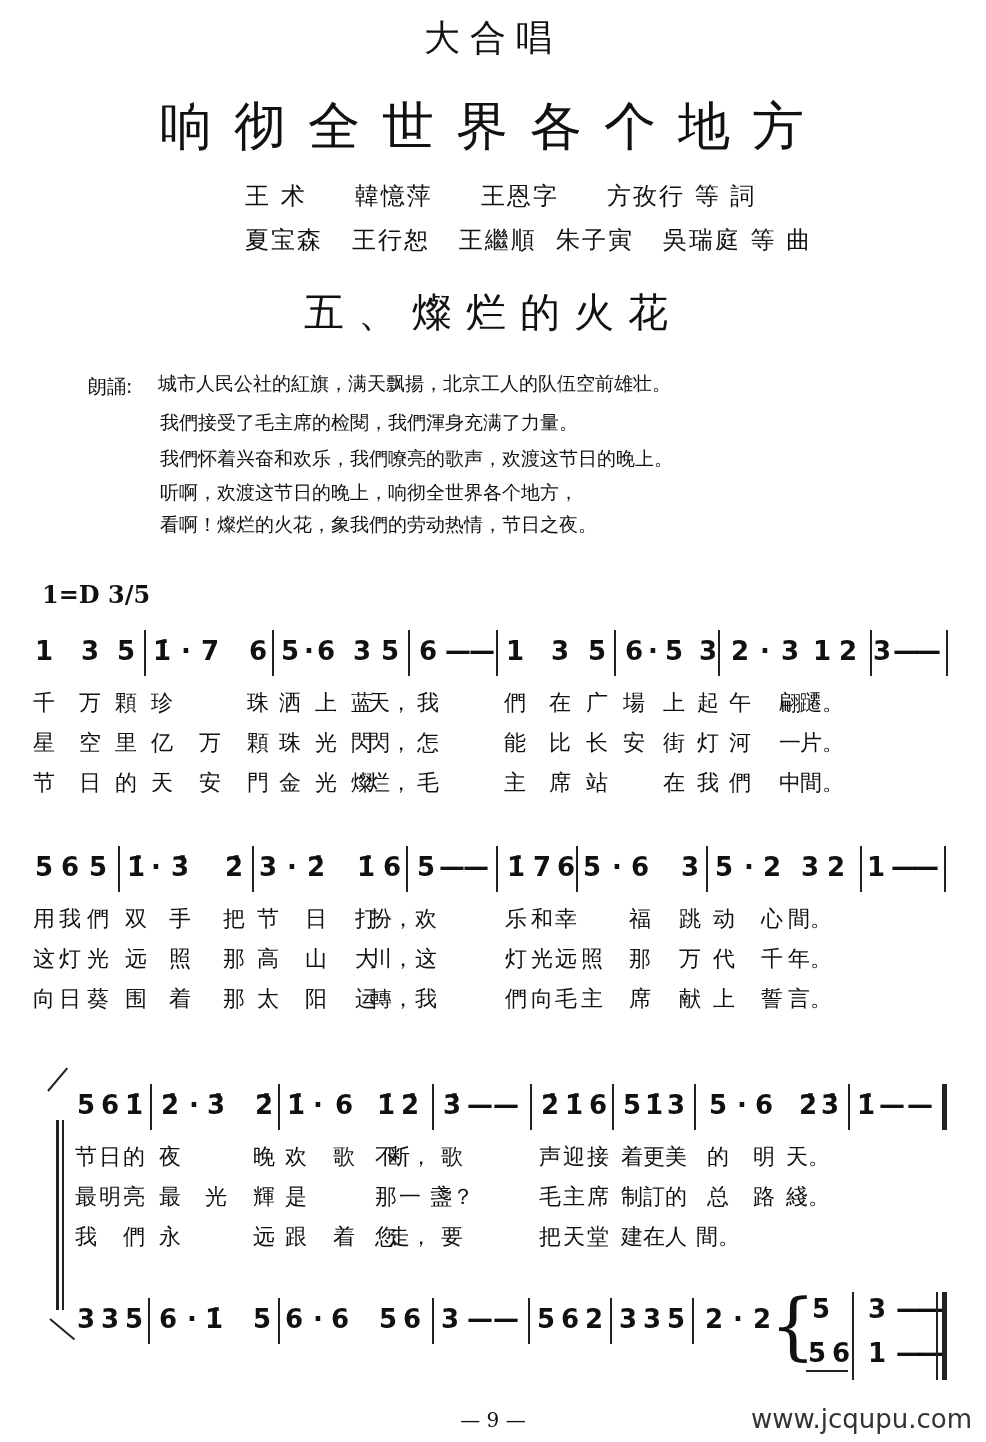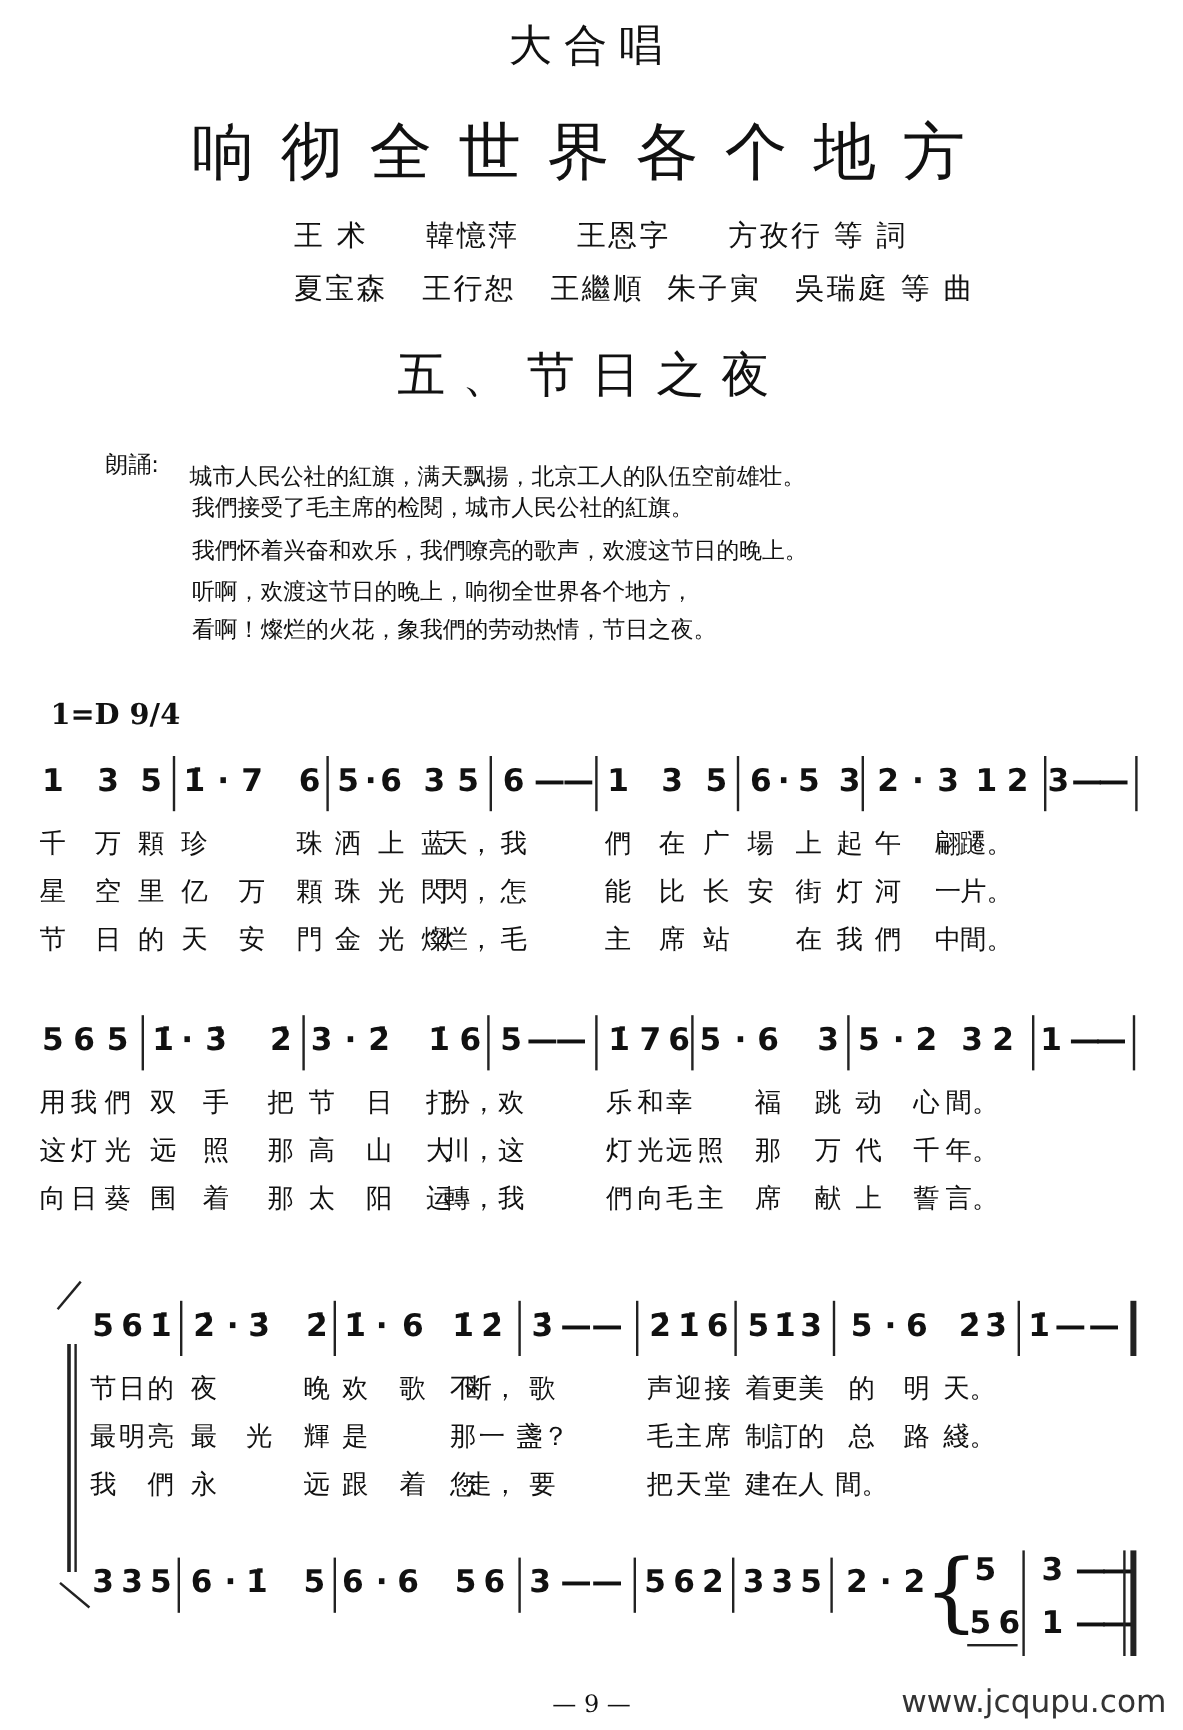--- a/index.html
+++ b/index.html
@@ -31,30 +31,30 @@
   #watermark { position:absolute; right:14px; top:1404px; font-size:26px; color:#333; font-family:"DejaVu Sans","Liberation Sans",sans-serif; }
   .curly { position:absolute; font-size:72px; font-family:"DejaVu Serif",serif; line-height:1; }
 </style>
 </head>
 <body>
 
 <div id="subtitle-top" class="abs center">大合唱</div>
 <div id="main-title" class="abs center">响彻全世界各个地方</div>
 <div id="lyricists" class="abs credits">王 术     韓憶萍     王恩字     方孜行 等 詞</div>
 <div id="composers" class="abs credits">夏宝森   王行恕   王繼順  朱子寅   吳瑞庭 等 曲</div>
-<div id="section-title" class="abs center">五、节日之夜</div>
+<div id="section-title" class="abs center">五、燦烂的火花</div>
 
 <div id="recit-label" class="abs recit">朗誦:</div>
-<div class="abs recit" style="left:158px;top:384px">城市人民公社的紅旗，满天飘揚，北京工人的队伍空前雄壮。</div>
-<div class="abs recit" style="left:160px;top:410px">我們接受了毛主席的检閱，城市人民公社的紅旗。</div>
+<div class="abs recit" style="left:158px;top:371px">城市人民公社的紅旗，满天飘揚，北京工人的队伍空前雄壮。</div>
+<div class="abs recit" style="left:160px;top:410px">我們接受了毛主席的检閱，我們渾身充满了力量。</div>
 <div class="abs recit" style="left:160px;top:446px">我們怀着兴奋和欢乐，我們嘹亮的歌声，欢渡这节日的晚上。</div>
 <div class="abs recit" style="left:160px;top:480px">听啊，欢渡这节日的晚上，响彻全世界各个地方，</div>
 <div class="abs recit" style="left:160px;top:512px">看啊！燦烂的火花，象我們的劳动热情，节日之夜。</div>
 
-<div id="key-sig" class="abs">1=D 9/4</div>
+<div id="key-sig" class="abs">1=D 3/5</div>
 
 <div id="sys0-notes" class="row note-row" style="top:636px">
     <span class="note" style="left: 44px; top: 0px;">1</span>
     <span class="note" style="left: 90px; top: 0px;">3</span>
     <span class="note" style="left: 126px; top: 0px;">5</span>
     <span class="note" style="left: 162px; top: 0px;">1̇</span>
     <span class="note" style="left: 186px; top: 0px;">·</span>
     <span class="note" style="left: 210px; top: 0px;">7</span>
     <span class="note" style="left: 258px; top: 0px;">6</span>
     <span class="note" style="left: 290px; top: 0px;">5</span>

